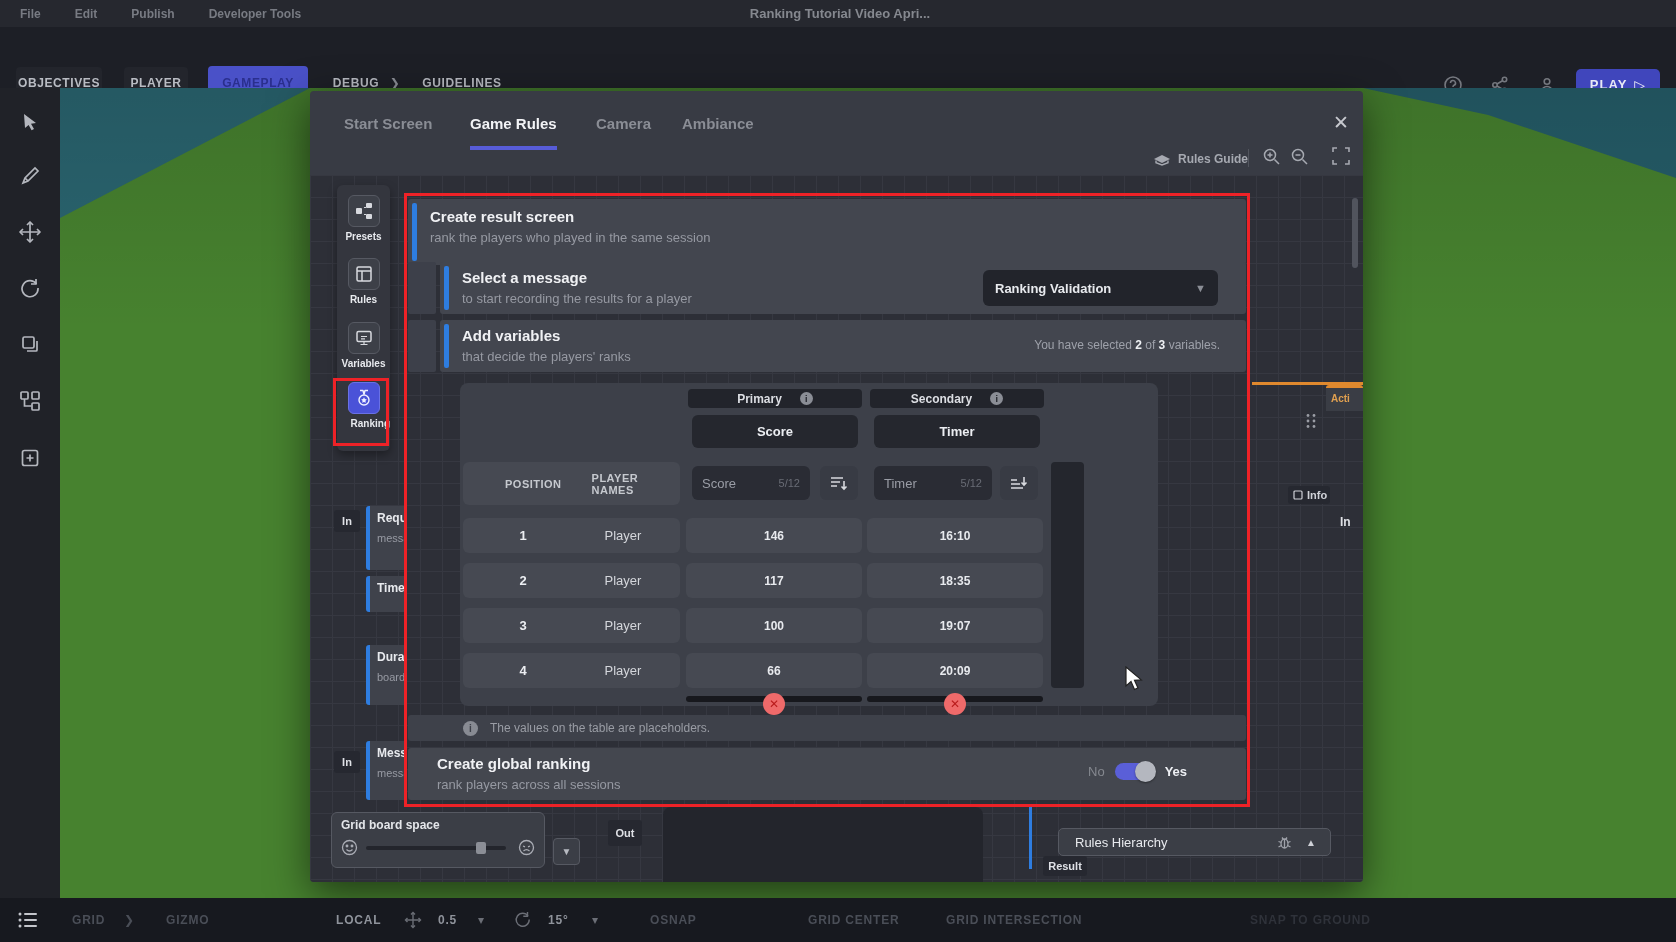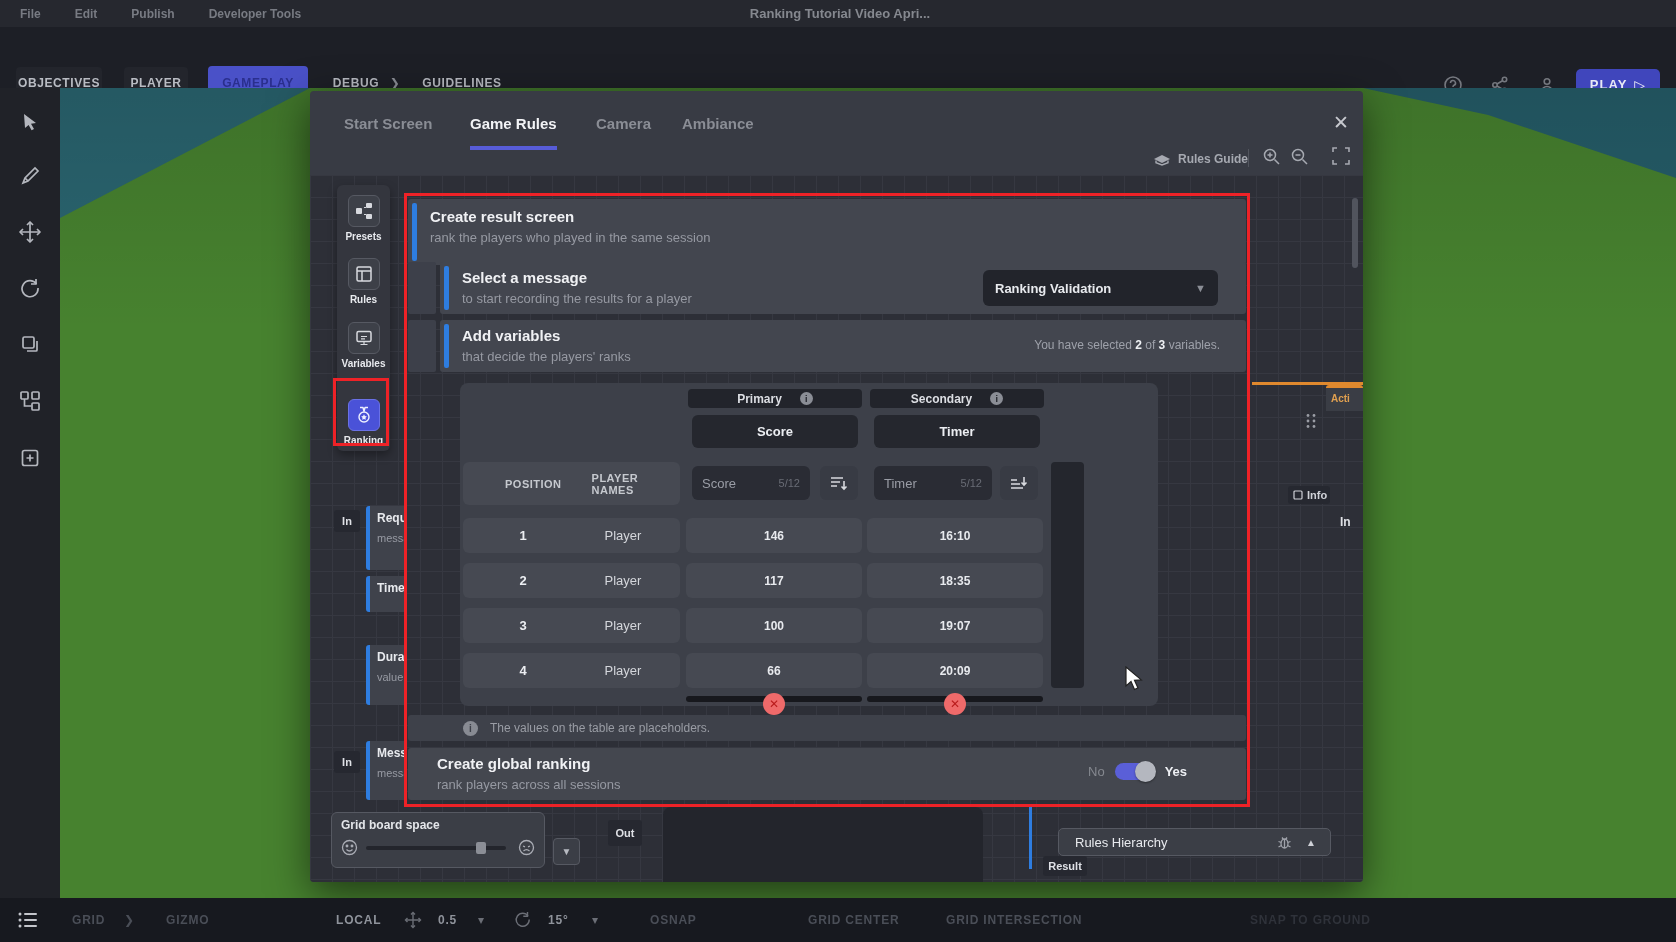--- a/index.html
+++ b/index.html
@@ -329,21 +329,21 @@
     </div>
     <div class="mside-item" style="top:137px;">
       <div class="mside-tile">
         <svg width="18" height="18" viewBox="0 0 18 18" fill="none" stroke="currentColor" stroke-width="1.5">
             <rect x="2" y="2.5" width="14" height="10" rx="1.5"></rect>
             <path d="M9 12.5V15M5.5 15.5h7M6 7.5h6M6 9.8h4" stroke-width="1.2"></path>
           </svg>
       </div>
       <div class="mside-label">Variables</div>
     </div>
-    <div class="mside-item" style="top:214px;">
+    <div class="mside-item" style="top:197px;text-align:right;">
       <div class="mside-tile blue">
         <svg width="18" height="18" viewBox="0 0 18 18" fill="none" stroke="currentColor" stroke-width="1.4">
             <path d="M5 1.5h3l1 4M13 1.5h-3l-1 4" stroke-linejoin="round"></path>
             <circle cx="9" cy="11" r="5"></circle>
             <path d="M9 8.3l.9 1.8 2 .3-1.45 1.4.35 2L9 12.9l-1.8.9.35-2L6.1 10.4l2-.3z" fill="currentColor" stroke="none"></path>
           </svg>
       </div>
       <div class="mside-label">Ranking</div>
     </div>
   </div>
@@ -353,21 +353,21 @@
   <div class="chip" style="left:24px;top:419px;width:26px;height:22px;">In</div>
   <div class="stub" style="left:56px;top:415px;width:38px;height:64px;">
     <div class="st">Requ</div>
     <div class="ss">messa</div>
   </div>
   <div class="stub" style="left:56px;top:485px;width:38px;height:36px;">
     <div class="st">Time</div>
   </div>
   <div class="stub" style="left:56px;top:554px;width:38px;height:60px;">
     <div class="st">Dura</div>
-    <div class="ss">value</div>
+    <div class="ss">board</div>
   </div>
   <div class="chip" style="left:24px;top:660px;width:26px;height:22px;">In</div>
   <div class="stub" style="left:56px;top:650px;width:38px;height:59px;">
     <div class="st">Mess</div>
     <div class="ss">messa</div>
   </div>
 
   <div class="sec" style="left:98px;top:108px;width:838px;height:66px;">
     <div class="accent"></div>
     <div class="sec-title" style="top:9px;">Create result screen</div>

